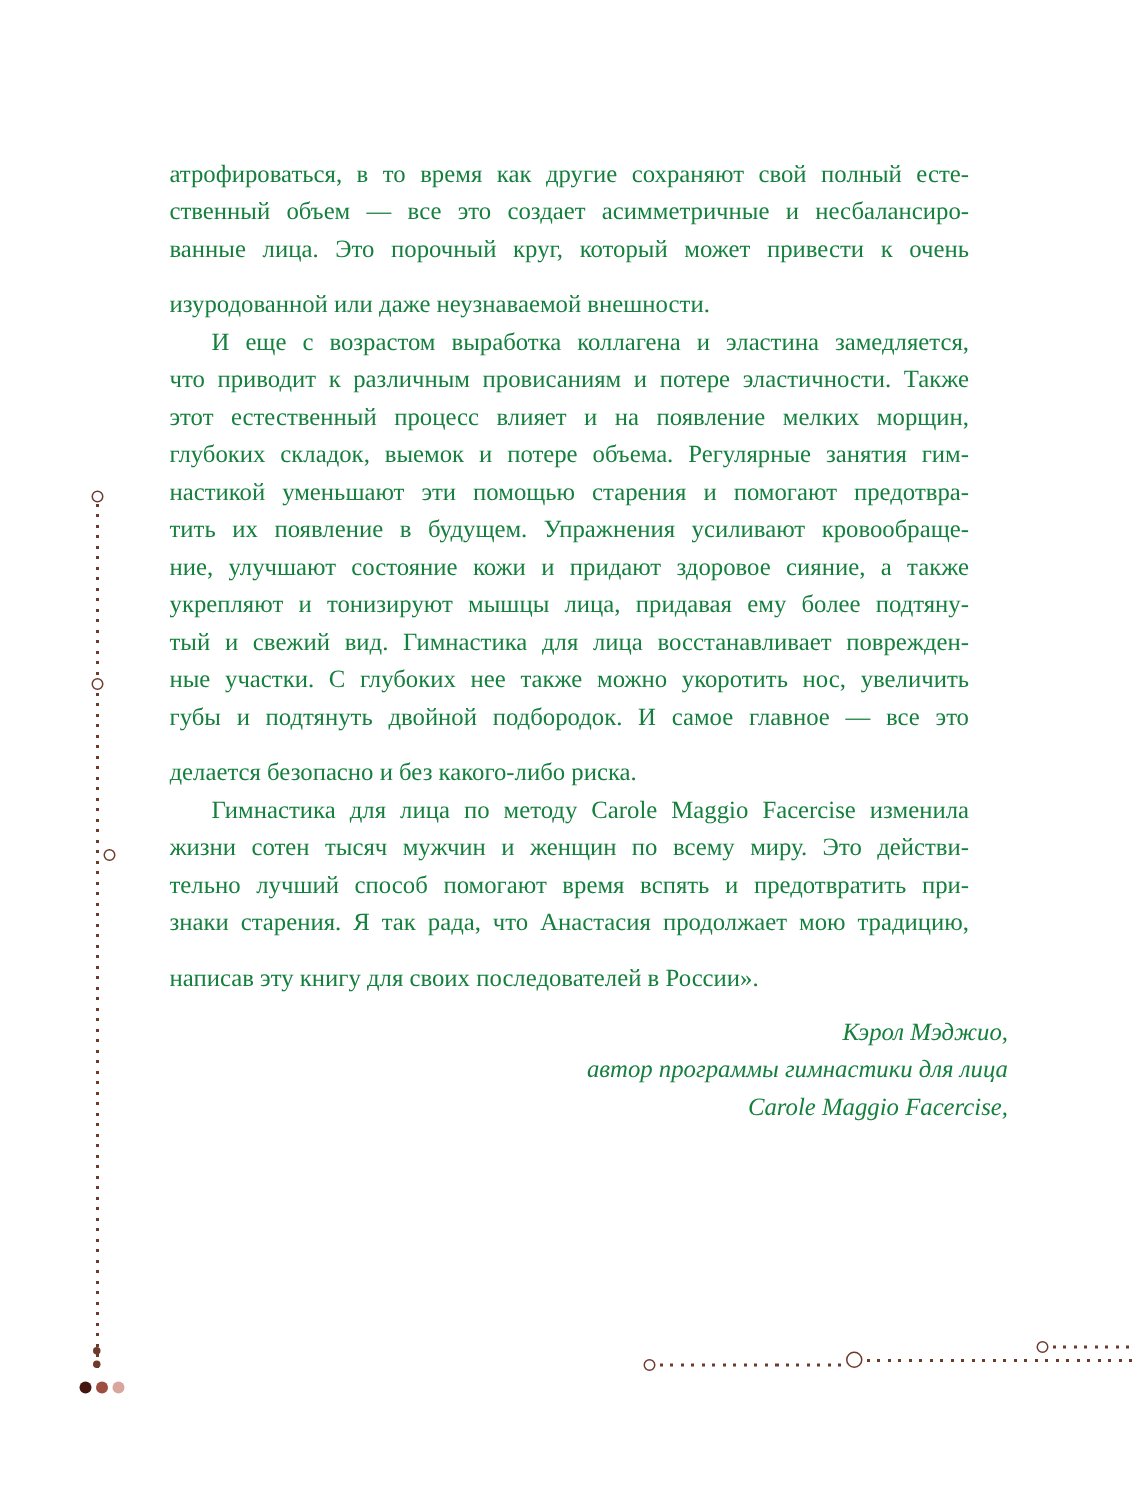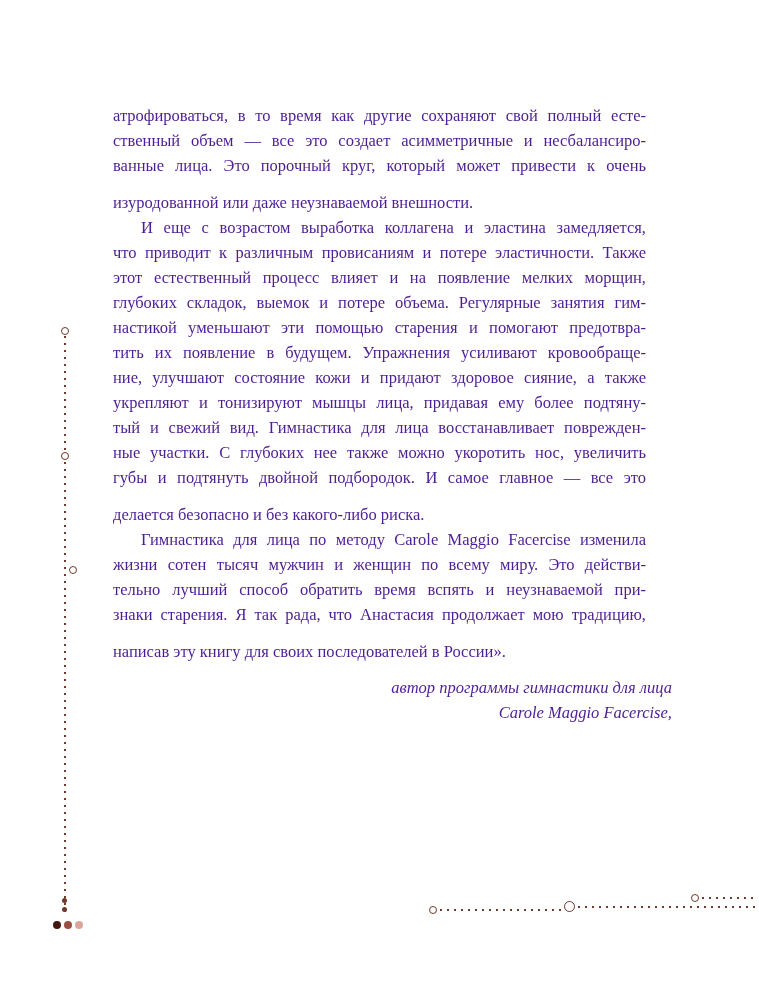--- a/index.html
+++ b/index.html
@@ -7,21 +7,21 @@
     padding: 0;
     background: #ffffff;
   }
   .page {
     position: relative;
     width: 759px;
     height: 1000px;
     background: #ffffff;
     overflow: hidden;
     font-family: "Liberation Serif", "DejaVu Serif", serif;
-    color: #4c1d95;
+    color: #15803d;
   }
   .text-block {
     position: absolute;
     left: 113px;
     top: 103px;
     width: 533px;
   }
   .para { margin: 0; padding: 0; }
   .line {
     font-size: 16.5px;
@@ -120,25 +120,26 @@
         <div class="line">ние, улучшают состояние кожи и придают здоровое сияние, а также</div>
         <div class="line">укрепляют и тонизируют мышцы лица, придавая ему более подтяну-</div>
         <div class="line">тый и свежий вид. Гимнастика для лица восстанавливает поврежден-</div>
         <div class="line">ные участки. С глубоких нее также можно укоротить нос, увеличить</div>
         <div class="line">губы и подтянуть двойной подбородок. И самое главное — все это</div>
         <div class="line lastline">делается безопасно и без какого-либо риска.</div>
       </div>
       <div class="para">
         <div class="line indent">Гимнастика для лица по методу Carole Maggio Facercise изменила</div>
         <div class="line">жизни сотен тысяч мужчин и женщин по всему миру. Это действи-</div>
-        <div class="line">тельно лучший способ обратить время вспять и неузнаваемой при-</div>
+        <div class="line">тельно лучший способ помогают время вспять и предотвратить при-</div>
         <div class="line">знаки старения. Я так рада, что Анастасия продолжает мою традицию,</div>
         <div class="line lastline">написав эту книгу для своих последователей в России».</div>
       </div>
       <div class="signature-block">
+        <div class="sig-line">Кэрол Мэджио,</div>
         <div class="sig-line">автор программы гимнастики для лица</div>
         <div class="sig-line">Carole Maggio Facercise,</div>
       </div>
     </div>
 
   <div class="vline"></div>
   <div class="circle c1"></div>
   <div class="circle c2"></div>
   <div class="circle c3"></div>
   <div class="linedot d1"></div>

